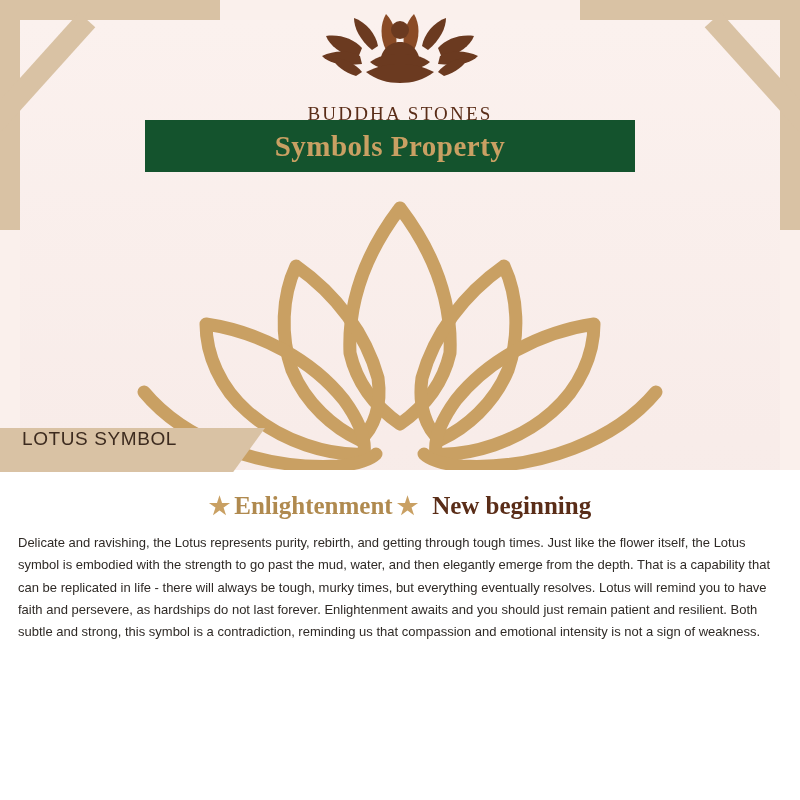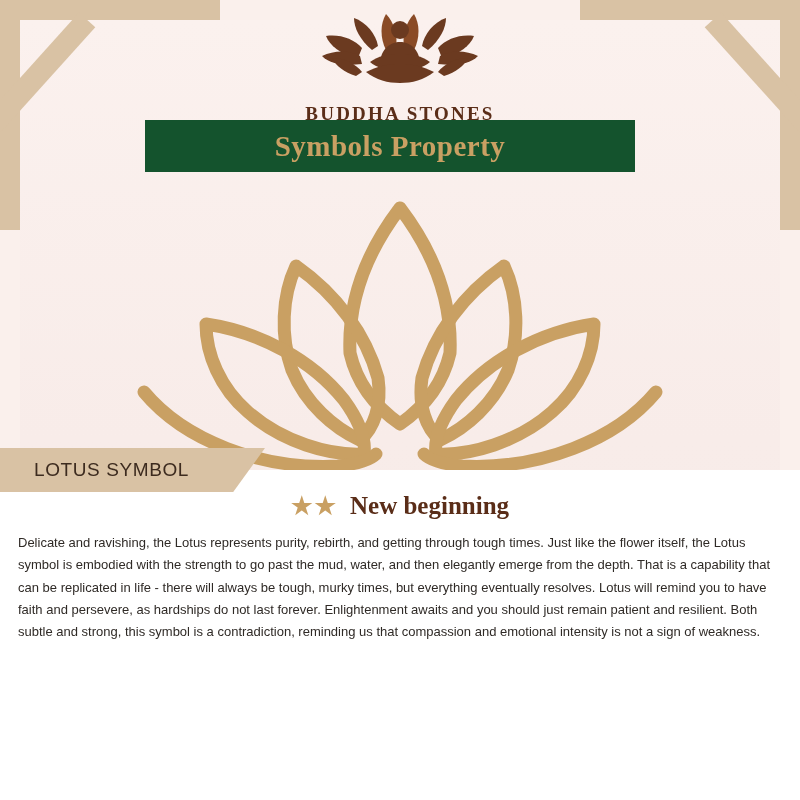--- a/index.html
+++ b/index.html
@@ -68,21 +68,21 @@
     display: flex;
     flex-direction: column;
     align-items: center;
     z-index: 3;
   }
   .brand-mark { width: 200px; height: 95px; display:block; }
   .brand-name {
     margin-top: 2px;
     font-size: 19px;
     letter-spacing: 2.2px;
-    font-weight: bold;
+    font-weight: normal;
     color: #5a2d18;
     font-family: "Liberation Serif", serif;
   }
 
   
   .title-band {
     position: absolute;
     left: 145px; width: 490px;
     top: 120px; height: 52px;
     background: #14532d;
@@ -102,26 +102,26 @@
     position: absolute;
     left: 50%; transform: translateX(-50%);
     top: 178px;
     width: 560px; height: 310px;
     z-index: 2;
   }
 
   
   .ribbon {
     position: absolute;
-    left: 0; top: 448px;
+    left: 0; top: 428px;
     width: 265px; height: 44px;
     background: #d9c2a4;
     z-index: 4;
     clip-path: polygon(0 0, 100% 0, 88% 100%, 0 100%);
-    display: flex; align-items: center; padding-left: 12px;
+    display: flex; 
   }
   .ribbon-text {
     margin-left: 22px;
     font-size: 19px;
     color: #3d2b1f;
     letter-spacing: 0.6px;
   }
 
   
   .panel {
@@ -228,19 +228,20 @@
     </svg>
   </div>
 
   <div class="ribbon">
     <span class="ribbon-text">LOTUS SYMBOL</span>
   </div>
 
   <div class="panel">
     <div class="headline">
       <span class="star">★</span>
+      <span class="hl1">Enlightenment</span>
       <span class="star">★</span>
       <span class="hl2">New beginning</span>
     </div>
     <div class="body-text">Delicate and ravishing, the Lotus represents purity, rebirth, and getting through tough times. Just like the flower itself, the Lotus symbol is embodied with the strength to go past the mud, water, and then elegantly emerge from the depth. That is a capability that can be replicated in life - there will always be tough, murky times, but everything eventually resolves. Lotus will remind you to have faith and persevere, as hardships do not last forever. Enlightenment awaits and you should just remain patient and resilient. Both subtle and strong, this symbol is a contradiction, reminding us that compassion and emotional intensity is not a sign of weakness.</div>
   </div>
 
 </div>
 
 </body></html>

